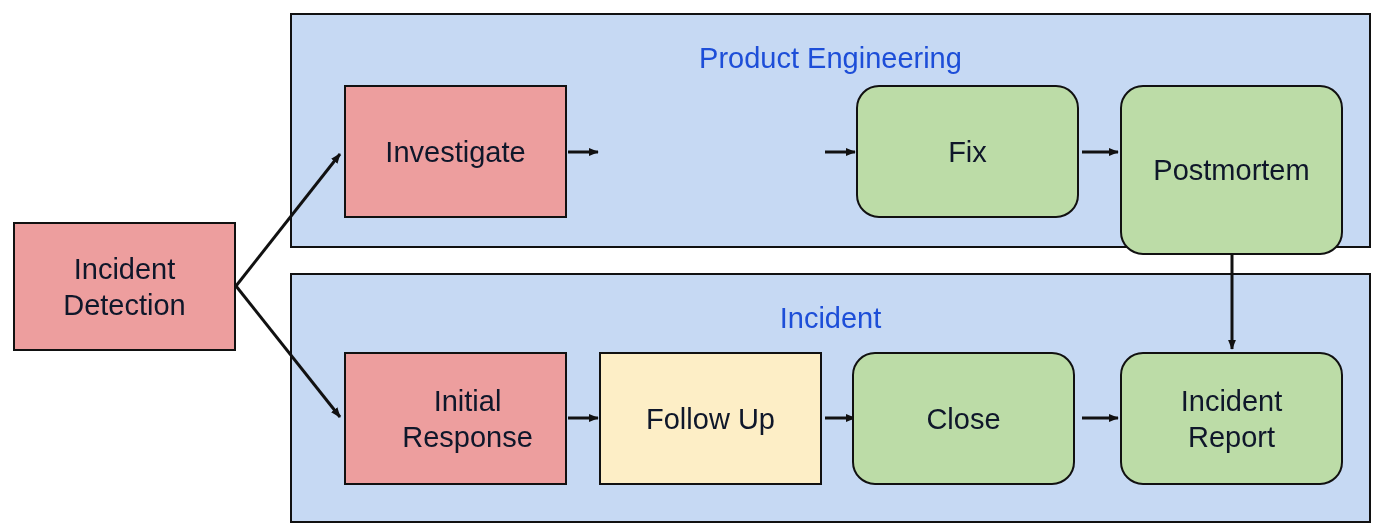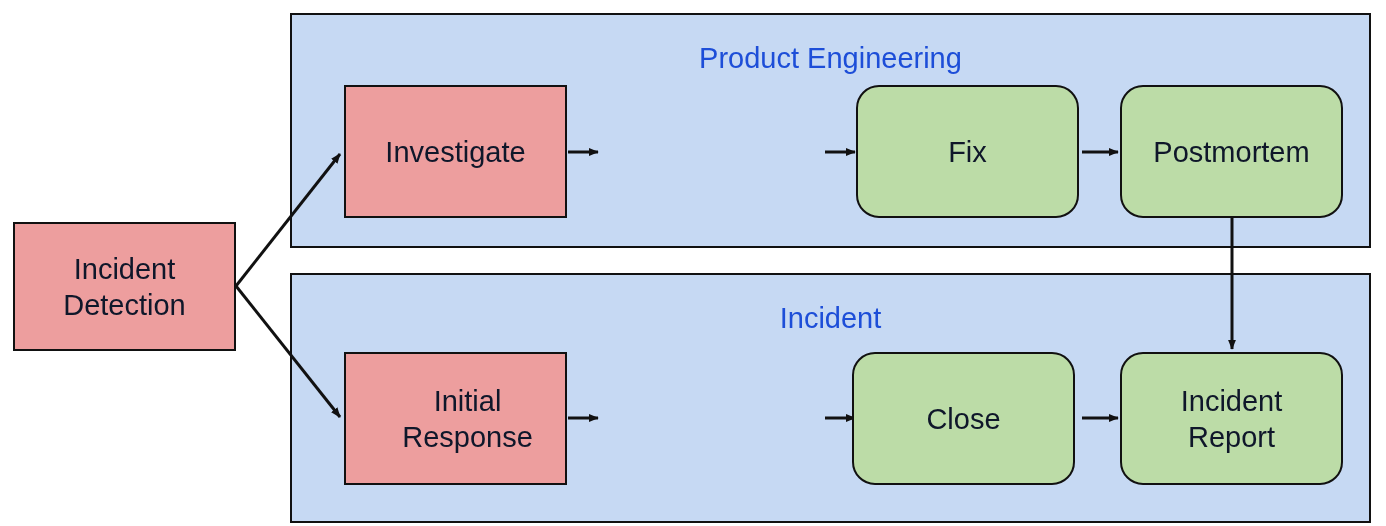--- a/index.html
+++ b/index.html
@@ -100,24 +100,25 @@
   </svg>
 
   <div class="node node-red" style="left:13px; top:222px; width:223px; height:129px;">Incident
 Detection</div>
 
   <div class="node node-red" style="left:344px; top:85px; width:223px; height:133px;">Investigate</div>
 
 
   <div class="node node-green" style="left:856px; top:85px; width:223px; height:133px;">Fix</div>
 
-  <div class="node node-green" style="left:1120px; top:85px; width:223px; height:133px;">Postmortem</div>
+  <div class="node node-green" style="left:1120px; top:85px; width:223px; height:170px;">Postmortem</div>
 
   <div class="node node-red" style="left:344px; top:352px; width:223px; height:133px;padding-left:24px;">Initial
 Response</div>
 
+  <div class="node node-yellow" style="left:599px; top:352px; width:223px; height:133px;">Follow Up</div>
 
   <div class="node node-green" style="left:852px; top:352px; width:223px; height:133px;">Close</div>
 
   <div class="node node-green" style="left:1120px; top:352px; width:223px; height:133px;">Incident
 Report</div>
 
 </div>
 
 </body></html>

